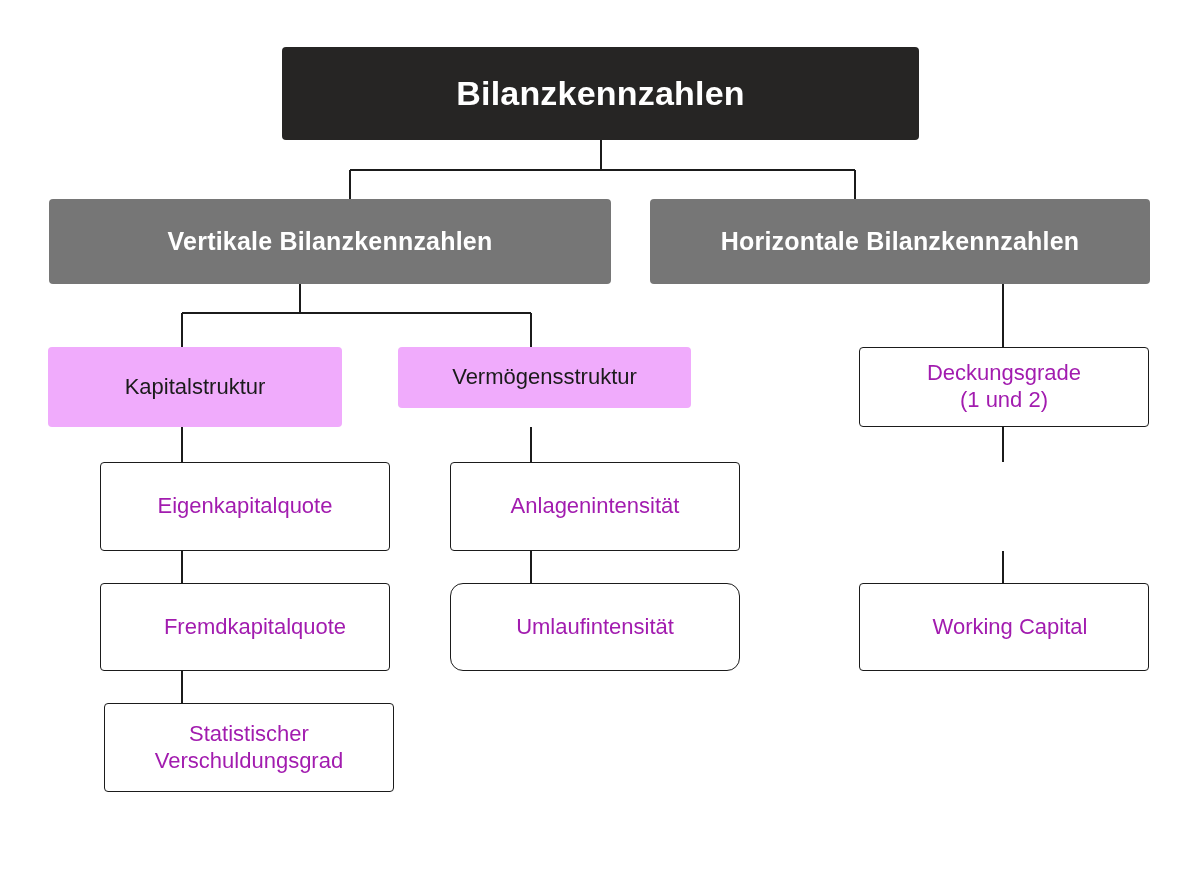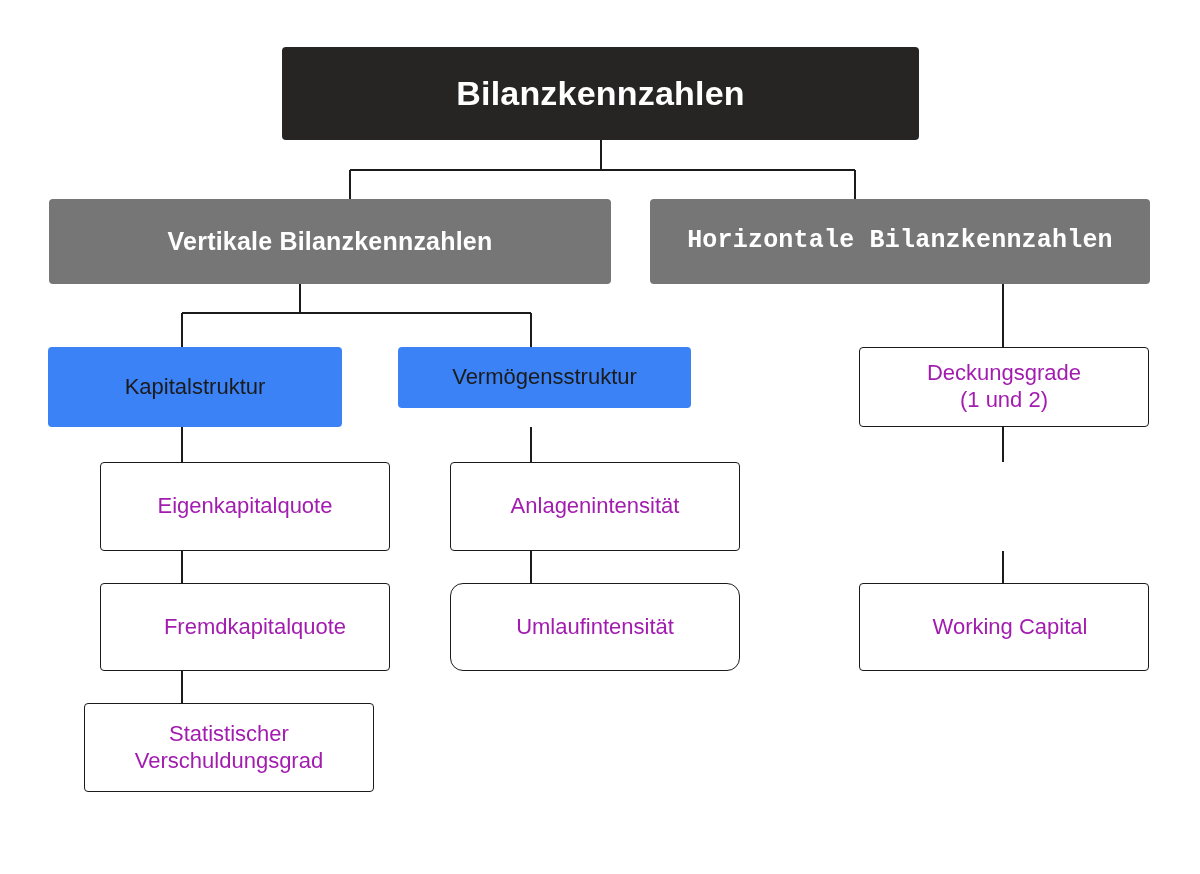--- a/index.html
+++ b/index.html
@@ -24,21 +24,21 @@
   .node .label{display:block;white-space:pre-line;}
   .lvl-root{
     background:#262524;color:#ffffff;
     font-weight:700;font-size:34px;letter-spacing:.2px;
   }
   .lvl-two{
     background:#767676;color:#ffffff;
     font-weight:700;font-size:25px;letter-spacing:.2px;
   }
   .lvl-three{
-    background:#3b82f6;color:#1b1b1b;
+    background:#f0abfc;color:#1b1b1b;
     font-weight:400;font-size:22px;
   }
   .lvl-leaf{
     background:#ffffff;color:#a21caf;
     border:1.4px solid #1b1b1b;
     font-weight:400;font-size:22px;
   }
 </style>
 </head>
 <body>
@@ -72,41 +72,41 @@
   </svg>
 
   <div class="node lvl-root" style="left:282px;top:47px;width:637px;height:93px;">
     <span class="label">Bilanzkennzahlen</span>
   </div>
 
   <div class="node lvl-two" style="left:49px;top:199px;width:562px;height:85px;">
     <span class="label">Vertikale Bilanzkennzahlen</span>
   </div>
 
-  <div class="node lvl-two" style="left:650px;top:199px;width:500px;height:85px;font-family:Liberation Mono, monospace;">
+  <div class="node lvl-two" style="left:650px;top:199px;width:500px;height:85px;">
     <span class="label">Horizontale Bilanzkennzahlen</span>
   </div>
 
   <div class="node lvl-three" style="left:48px;top:347px;width:294px;height:80px;">
     <span class="label">Kapitalstruktur</span>
   </div>
 
   <div class="node lvl-three" style="left:398px;top:347px;width:293px;height:61px;">
     <span class="label">Vermögensstruktur</span>
   </div>
 
   <div class="node lvl-leaf" style="left:100px;top:462px;width:290px;height:89px;">
     <span class="label">Eigenkapitalquote</span>
   </div>
 
   <div class="node lvl-leaf" style="left:100px;top:583px;width:290px;height:88px;padding-left:20px;">
     <span class="label">Fremdkapitalquote</span>
   </div>
 
-  <div class="node lvl-leaf" style="left:84px;top:703px;width:290px;height:89px;">
+  <div class="node lvl-leaf" style="left:104px;top:703px;width:290px;height:89px;">
     <span class="label">Statistischer
 Verschuldungsgrad</span>
   </div>
 
   <div class="node lvl-leaf" style="left:450px;top:462px;width:290px;height:89px;">
     <span class="label">Anlagenintensität</span>
   </div>
 
   <div class="node lvl-leaf" style="left:450px;top:583px;width:290px;height:88px;border-radius:13px;">
     <span class="label">Umlaufintensität</span>

